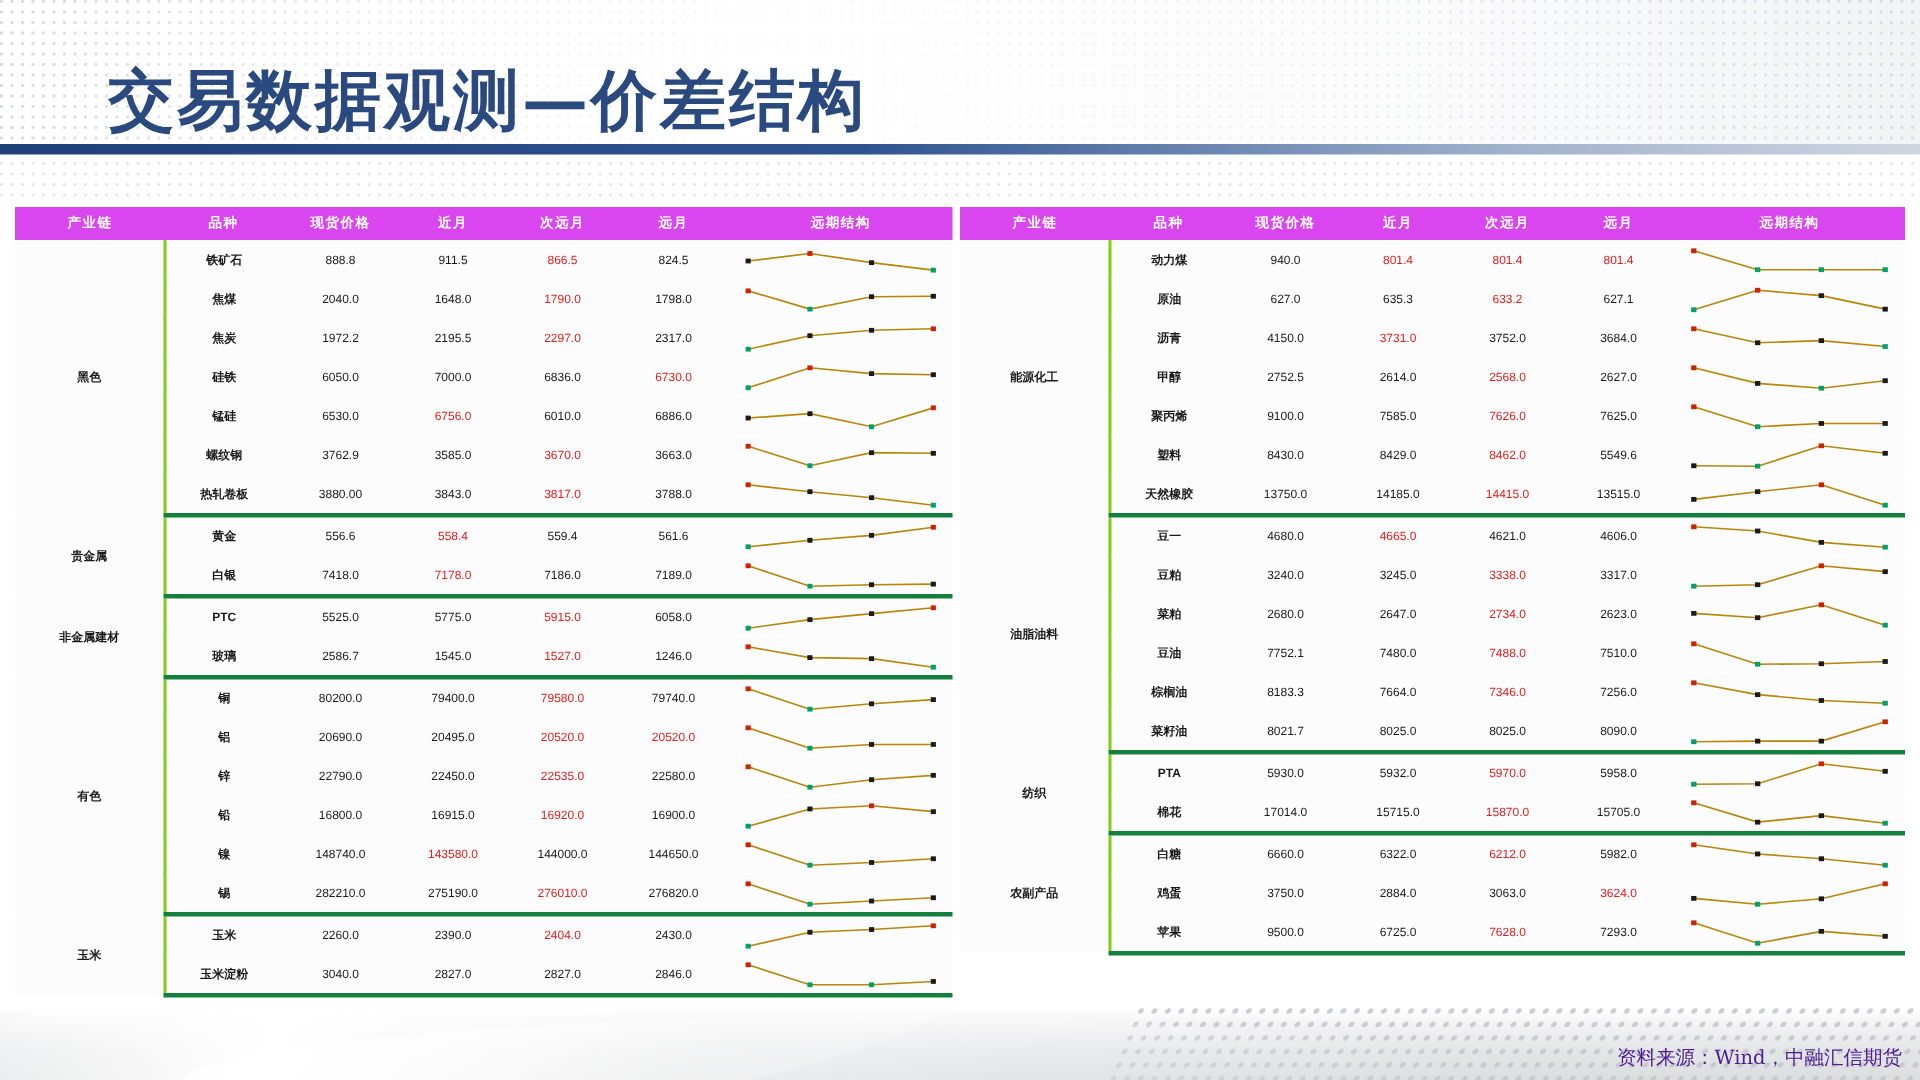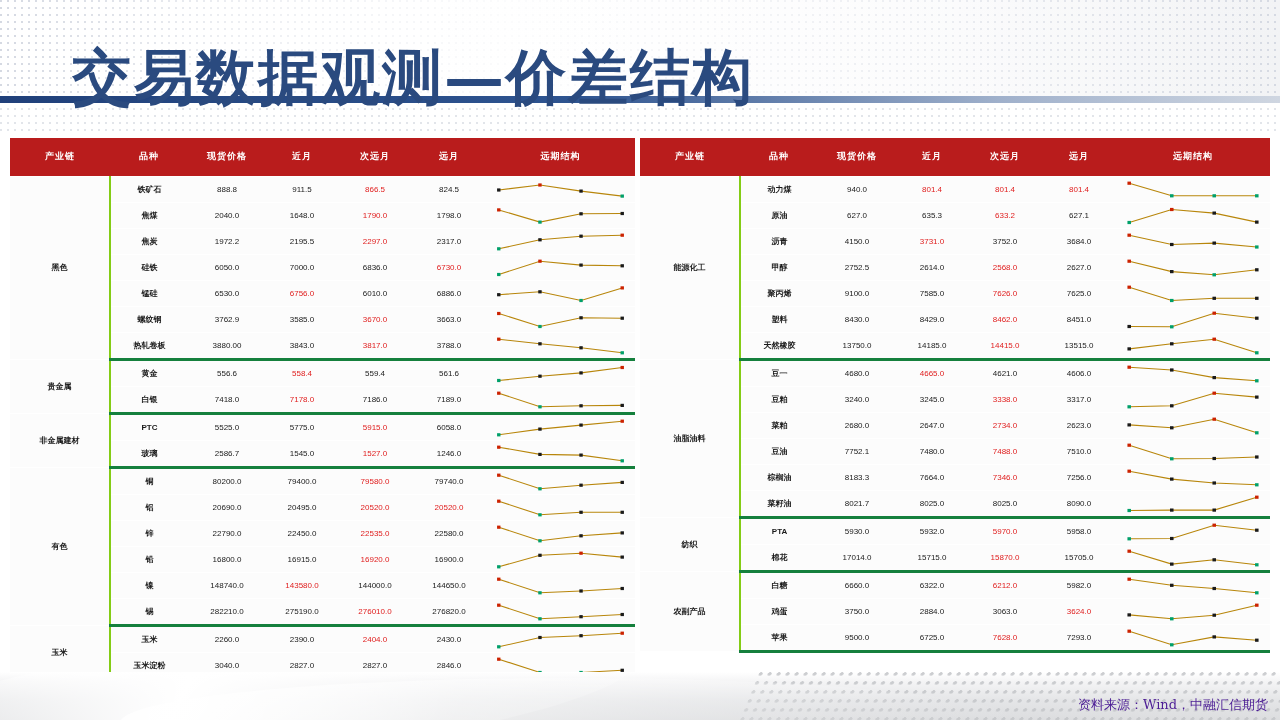--- a/index.html
+++ b/index.html
@@ -19,21 +19,21 @@
     background-color:#ffffff;
   }
   #title-band:after{
     content:""; position:absolute; left:0; right:0; top:0; bottom:0;
     background:linear-gradient(to right, rgba(255,255,255,0.0) 0%, rgba(255,255,255,0.55) 18%, rgba(255,255,255,0.9) 40%, rgba(255,255,255,0.55) 72%, rgba(255,255,255,0.0) 100%);
     pointer-events:none;
   }
   #page-title {
     position:absolute; left:72px; top:38px; z-index:3;
     font-family:"DejaVu Serif","Liberation Serif",serif;
-    font-size:60px; letter-spacing:2px; color:#2a4a7f; white-space:nowrap;
+    font-size:44px; letter-spacing:2px; color:#2a4a7f; white-space:nowrap;
   }
   #title-rule-grad{
     position:absolute; left:0; top:96px; width:1280px; height:7px;
     background:linear-gradient(to right,#20407a 0%,#2e5490 45%,#9fb0cb 78%,#cfd6e1 100%);
   }
   #band-below {
     position:absolute; left:0; top:108px; width:1280px; height:26px;
     background:
       radial-gradient(circle at 1px 1px, #e2e5ea 0.8px, rgba(0,0,0,0) 1.1px) 0 0/7px 7px,
       #ffffff;
@@ -66,22 +66,22 @@
     font-size:13px; color:#4c1d95; white-space:nowrap;
   }
 
   
   .table-wrap{ position:absolute; top:138px; }
   #left-table-wrap{ left:10px;  width:625px; }
   #right-table-wrap{ left:640px; width:630px; }
 
   table.grid{ border-collapse:collapse; width:100%; table-layout:fixed; }
   table.grid thead th{
-    background:#b91c1c; color:#ffffff; font-size:9px; font-weight:bold;
-    height:38px; text-align:center; letter-spacing:1px; border:none;
+    background:#d946ef; color:#ffffff; font-size:9px; font-weight:bold;
+    height:22px; text-align:center; letter-spacing:1px; border:none;
   }
   table.grid td{
     font-size:8px; color:#1a1a1a; text-align:center; height:25px;
     border-top:1px solid #ffffff; border-bottom:1px solid #ffffff;
     background:#fcfcfc; white-space:nowrap;
   }
   td.chain{ background:#ececec; font-weight:bold; font-size:8.5px; border-right:2px solid #84cc16;}
   td.variety{ background:#f2f2f2; font-weight:bold; font-size:8.5px;}
   td.num{ background:#fcfcfc; font-family:"Liberation Sans", sans-serif; }
   td.num.main{ color:#e02020; }
@@ -539,21 +539,21 @@
               <rect x="87.7" y="15.7" width="3.2" height="3.2" fill="#1a1a1a"></rect>
               <rect x="126.4" y="15.7" width="3.2" height="3.2" fill="#1a1a1a"></rect>
             </svg>
           </td>
         </tr>
         <tr>
           <td class="variety">塑料</td>
           <td class="num">8430.0</td>
           <td class="num">8429.0</td>
           <td class="num main">8462.0</td>
-          <td class="num">8451.0</td>
+          <td class="num">5549.6</td>
           <td class="spark">
             <svg class="spark-svg" viewBox="0 0 140 25" preserveAspectRatio="none">
               <path d="M 12.0 19.5 L 50.7 19.8 L 89.3 6.2 L 128.0 11.2" fill="none" stroke="#b8860b" stroke-width="1.1"></path>
               <rect x="10.4" y="17.9" width="3.2" height="3.2" fill="#1a1a1a"></rect>
               <rect x="49.1" y="18.2" width="3.2" height="3.2" fill="#00a06a"></rect>
               <rect x="87.7" y="4.6" width="3.2" height="3.2" fill="#cc2200"></rect>
               <rect x="126.4" y="9.6" width="3.2" height="3.2" fill="#1a1a1a"></rect>
             </svg>
           </td>
         </tr>

